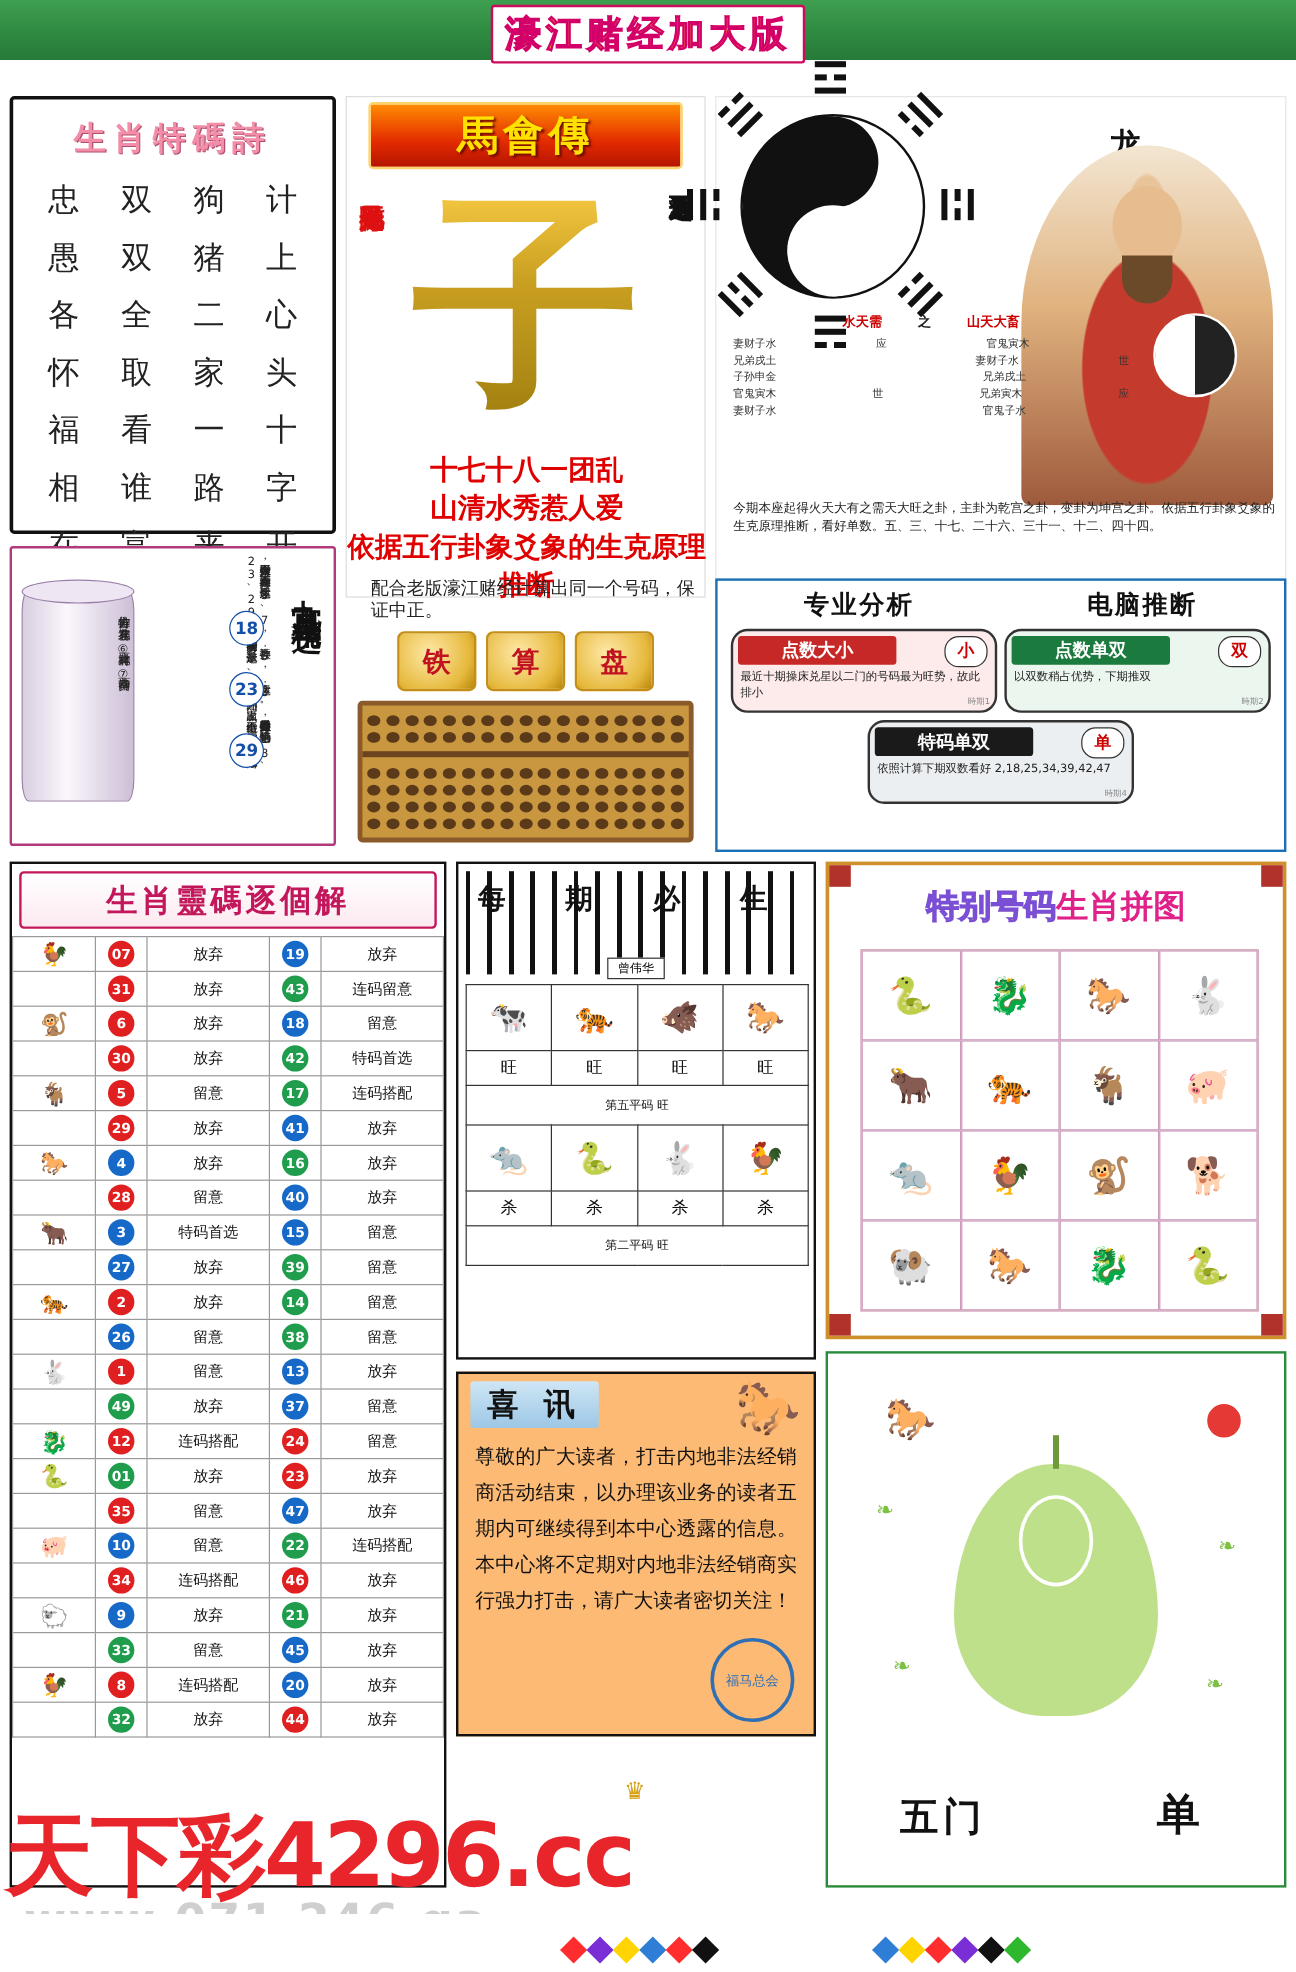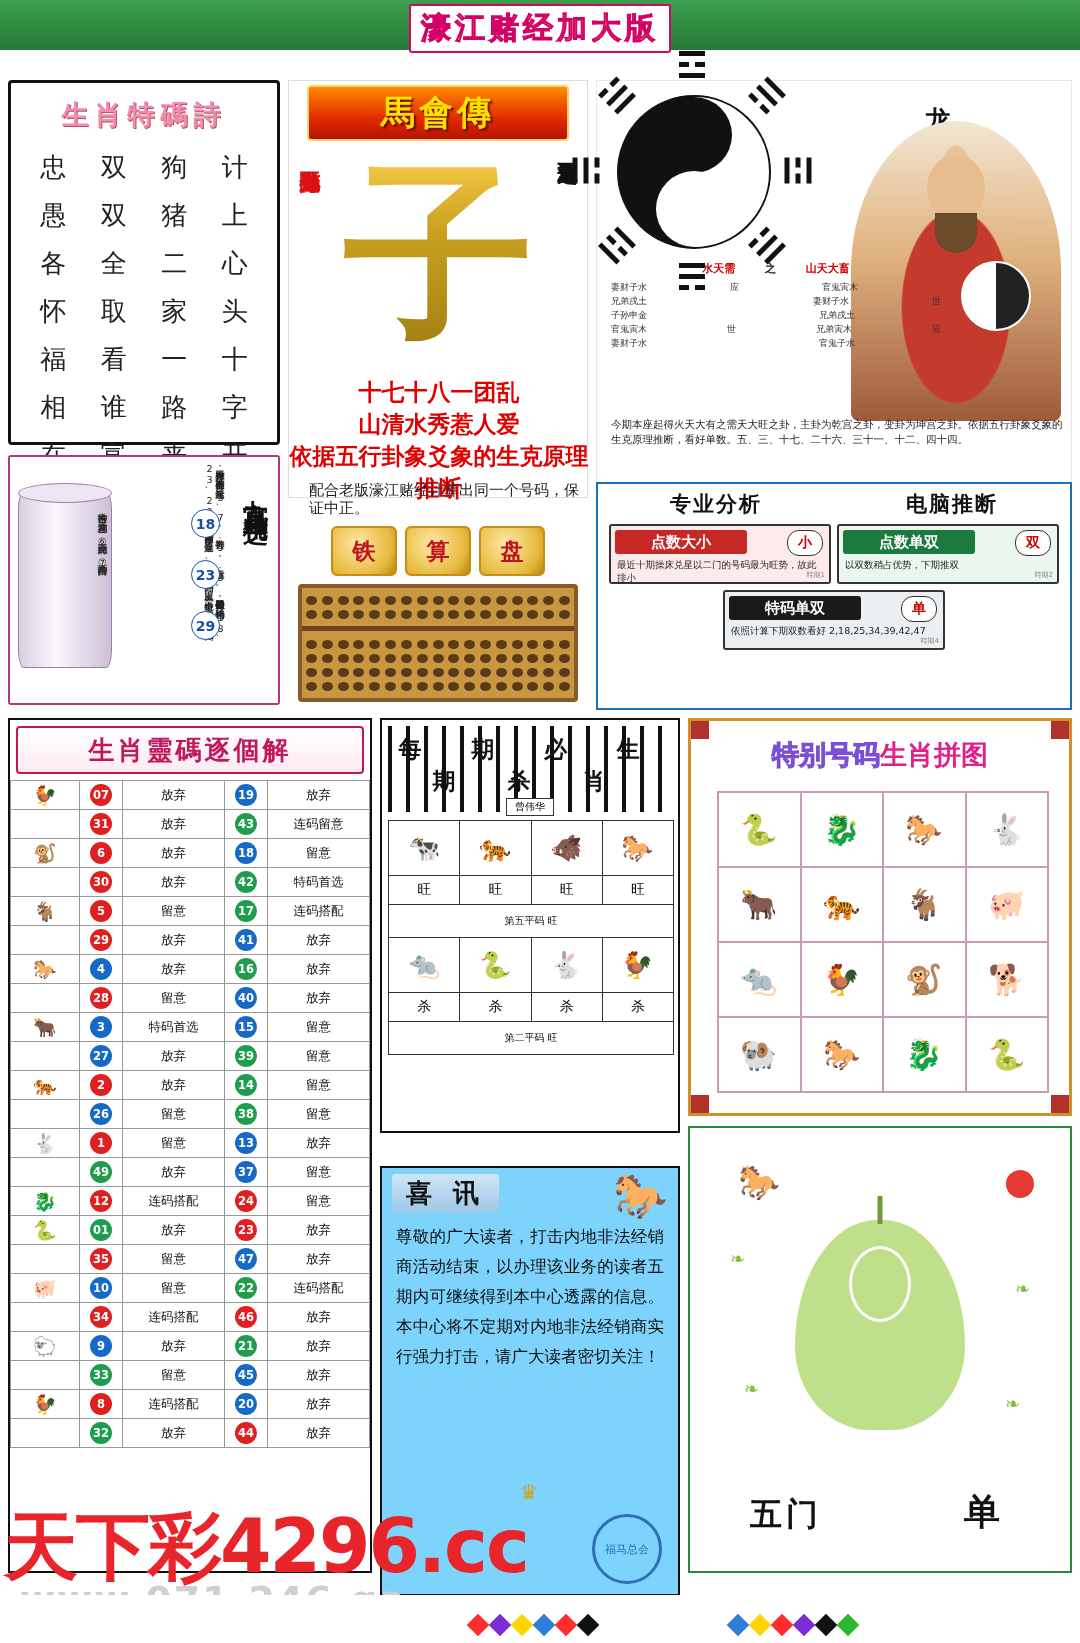--- a/index.html
+++ b/index.html
@@ -147,21 +147,21 @@
   #bagua .hexinfo{position:absolute;left:14px;top:180px;width:330px;height:110px;font-size:9px;color:#333;}
   #bagua .hexinfo .hrow{display:flex;justify-content:space-between;line-height:14px;}
   #bagua .hexhead{text-align:center;color:#c00;font-size:11px;font-weight:bold;margin-bottom:4px;}
   #bagua .hextext{position:absolute;left:14px;top:300px;width:452px;font-size:10.5px;line-height:15px;color:#222;margin-top:36px;}
 
   
   #analysis{left:596px;top:482px;width:476px;height:228px;border:2px solid #1a6fb5;background:#fff;}
   #analysis .heads{display:flex;justify-content:space-around;padding-top:6px;}
   #analysis .heads .h{font-size:21px;font-weight:bold;color:#111;letter-spacing:2px;}
   #analysis .cards{display:flex;flex-wrap:wrap;gap:6px;justify-content:center;padding:6px;}
-  .acard{width:222px;height:60px;border:2px solid #333;border-radius:3px;position:relative;box-sizing:border-box;background:#fff;}
+  .acard{width:222px;height:70px;border:2px solid #333;border-radius:14px;position:relative;box-sizing:border-box;background:#fff;}
   .acard .ttl{position:absolute;left:4px;top:4px;width:132px;height:24px;border-radius:3px;
     display:flex;align-items:center;justify-content:center;font-size:15px;font-weight:bold;color:#fff;}
   .acard .res{position:absolute;right:6px;top:4px;width:34px;height:24px;border-radius:12px;background:#fff;
     display:flex;align-items:center;justify-content:center;font-size:14px;font-weight:bold;color:#c00;border:1px solid #333;}
   .acard .body{position:absolute;left:6px;right:6px;top:32px;font-size:9.5px;line-height:13px;color:#222;}
   .acard .tag{position:absolute;right:4px;bottom:2px;font-size:7px;color:#888;}
   .c-red{background:#c62828;} .c-green{background:#1b7a3d;} .c-blue{background:#1565c0;} .c-dark{background:#1a1a1a;}
   .bg-red{background:#fdeaea;} .bg-green{background:#eaf6ee;} .bg-blue{background:#e9f2fb;} .bg-dark{background:#eceff1;}
 
   
@@ -192,21 +192,21 @@
     background:repeating-linear-gradient(90deg,#111 0 4px,#fff 4px 18px);}
   #shaxiao .bt{position:absolute;left:0;right:0;top:14px;text-align:center;font-size:23px;font-weight:bold;color:#111;letter-spacing:22px;font-family:Liberation Serif, serif;}
   #shaxiao .bt2{position:absolute;left:0;right:0;top:46px;text-align:center;font-size:23px;font-weight:bold;color:#111;letter-spacing:22px;}
   #shaxiao .stamp{position:absolute;left:50%;transform:translateX(-50%);top:78px;background:#fff;border:1px solid #333;
     font-size:10px;padding:1px 8px;}
   #shaxiao table{position:absolute;left:6px;right:6px;top:100px;border-collapse:collapse;width:286px;}
   #shaxiao td{border:1px solid #333;text-align:center;font-size:14px;height:26px;color:#111;}
   #shaxiao td.pic{height:52px;font-size:26px;}
   #shaxiao td.note{font-size:10px;height:30px;}
 
-  #xixun{position:absolute;left:372px;top:448px;width:300px;height:430px;border:2px solid #111;background:#7dd3fc;box-sizing:border-box;}
+  #xixun{position:absolute;left:372px;top:425px;width:300px;height:304px;border:2px solid #111;background:#fdba74;box-sizing:border-box;}
   #xixun .xh{position:absolute;left:10px;top:6px;font-size:26px;font-weight:bold;color:#111;letter-spacing:6px;
     background:linear-gradient(180deg,#cfe6f5,#9cc7e6);padding:2px 14px;border-radius:3px;}
   #xixun .horse{position:absolute;right:10px;top:2px;font-size:44px;}
   #xixun .xbody{position:absolute;left:14px;right:14px;top:54px;font-size:16.5px;line-height:30px;color:#111;
     font-family:"DejaVu Serif","Liberation Serif",serif;text-align:justify;}
   #xixun .seal{position:absolute;right:16px;bottom:10px;width:64px;height:64px;border-radius:50%;
     border:3px solid #2f6fb5;display:flex;align-items:center;justify-content:center;font-size:11px;color:#2f6fb5;}
 
   
   #puzzle{position:absolute;left:680px;top:0;width:384px;height:398px;border:3px solid #cf8f2a;background:#fff;box-sizing:border-box;}
@@ -709,21 +709,20 @@
               <td class="num"><span class="numball n-red">44</span></td>
               <td class="txt">放弃</td>
             </tr>
           </tbody>
         </table>
     </div>
 
     <div id="shaxiao">
       <div class="bars"></div>
       <div class="bt">每 期 必 生</div>
-      <div class="bt2">期 杀 肖</div>
       <div class="stamp">曾伟华</div>
       <table>
         <tbody>
           <tr>
             <td class="pic">🐄</td>
             <td class="pic">🐅</td>
             <td class="pic">🐗</td>
             <td class="pic">🐎</td>
           </tr>
           <tr>

